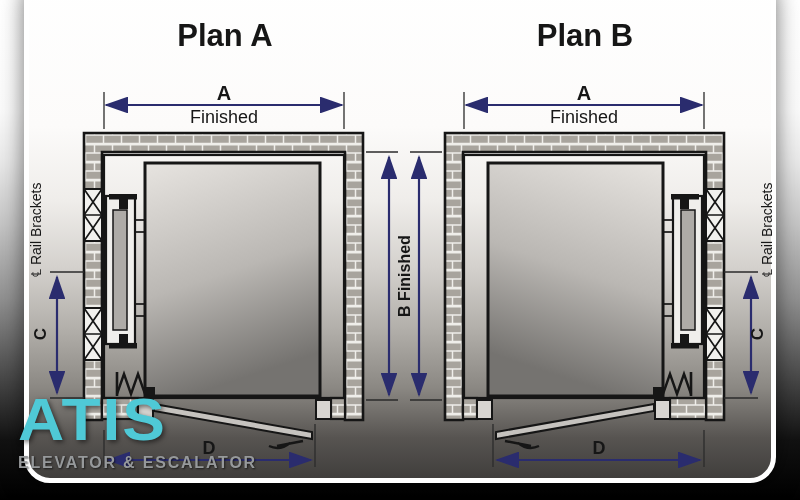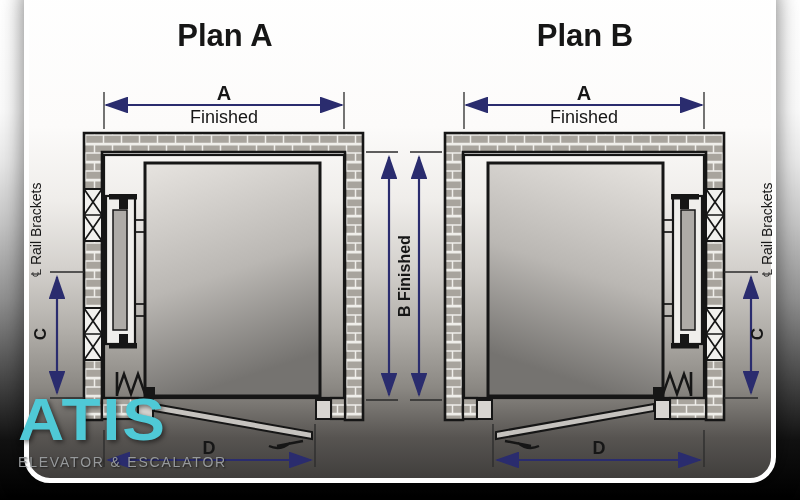--- a/index.html
+++ b/index.html
@@ -16,22 +16,22 @@
   .t-dimletter{font-size:20px;font-weight:bold;}
   .t-finished{font-size:18px;}
   .t-b{font-size:16px;font-weight:600;}
   .t-c{font-size:17px;font-weight:600;}
   .t-d{font-size:18px;font-weight:bold;}
   .t-rail{font-size:14px;}
   #logo{position:absolute;left:18px;top:390px;z-index:3;line-height:1;}
   #logo .name{color:#4fc9d6;font-weight:bold;font-size:64px;letter-spacing:2px;
     transform:scaleY(.92);transform-origin:left top;
     text-shadow:2px 3px 5px rgba(0,0,0,.55);}
-  #logo .tagline{color:#96999b;font-size:14px;letter-spacing:1.8px;margin-top:1px;
-    text-shadow:1px 1px 2px rgba(0,0,0,.6);}
+  #logo .tagline{color:#96999b;font-size:16px;letter-spacing:1.8px;margin-top:1px;
+    text-shadow:1px 1px 2px rgba(0,0,0,.6);font-weight:bold;}
 </style>
 </head>
 <body>
 
 <div id="stage">
 
   <div id="card"></div>
 
   <svg id="drawing" width="800" height="500" viewBox="0 0 800 500">
     <defs>

